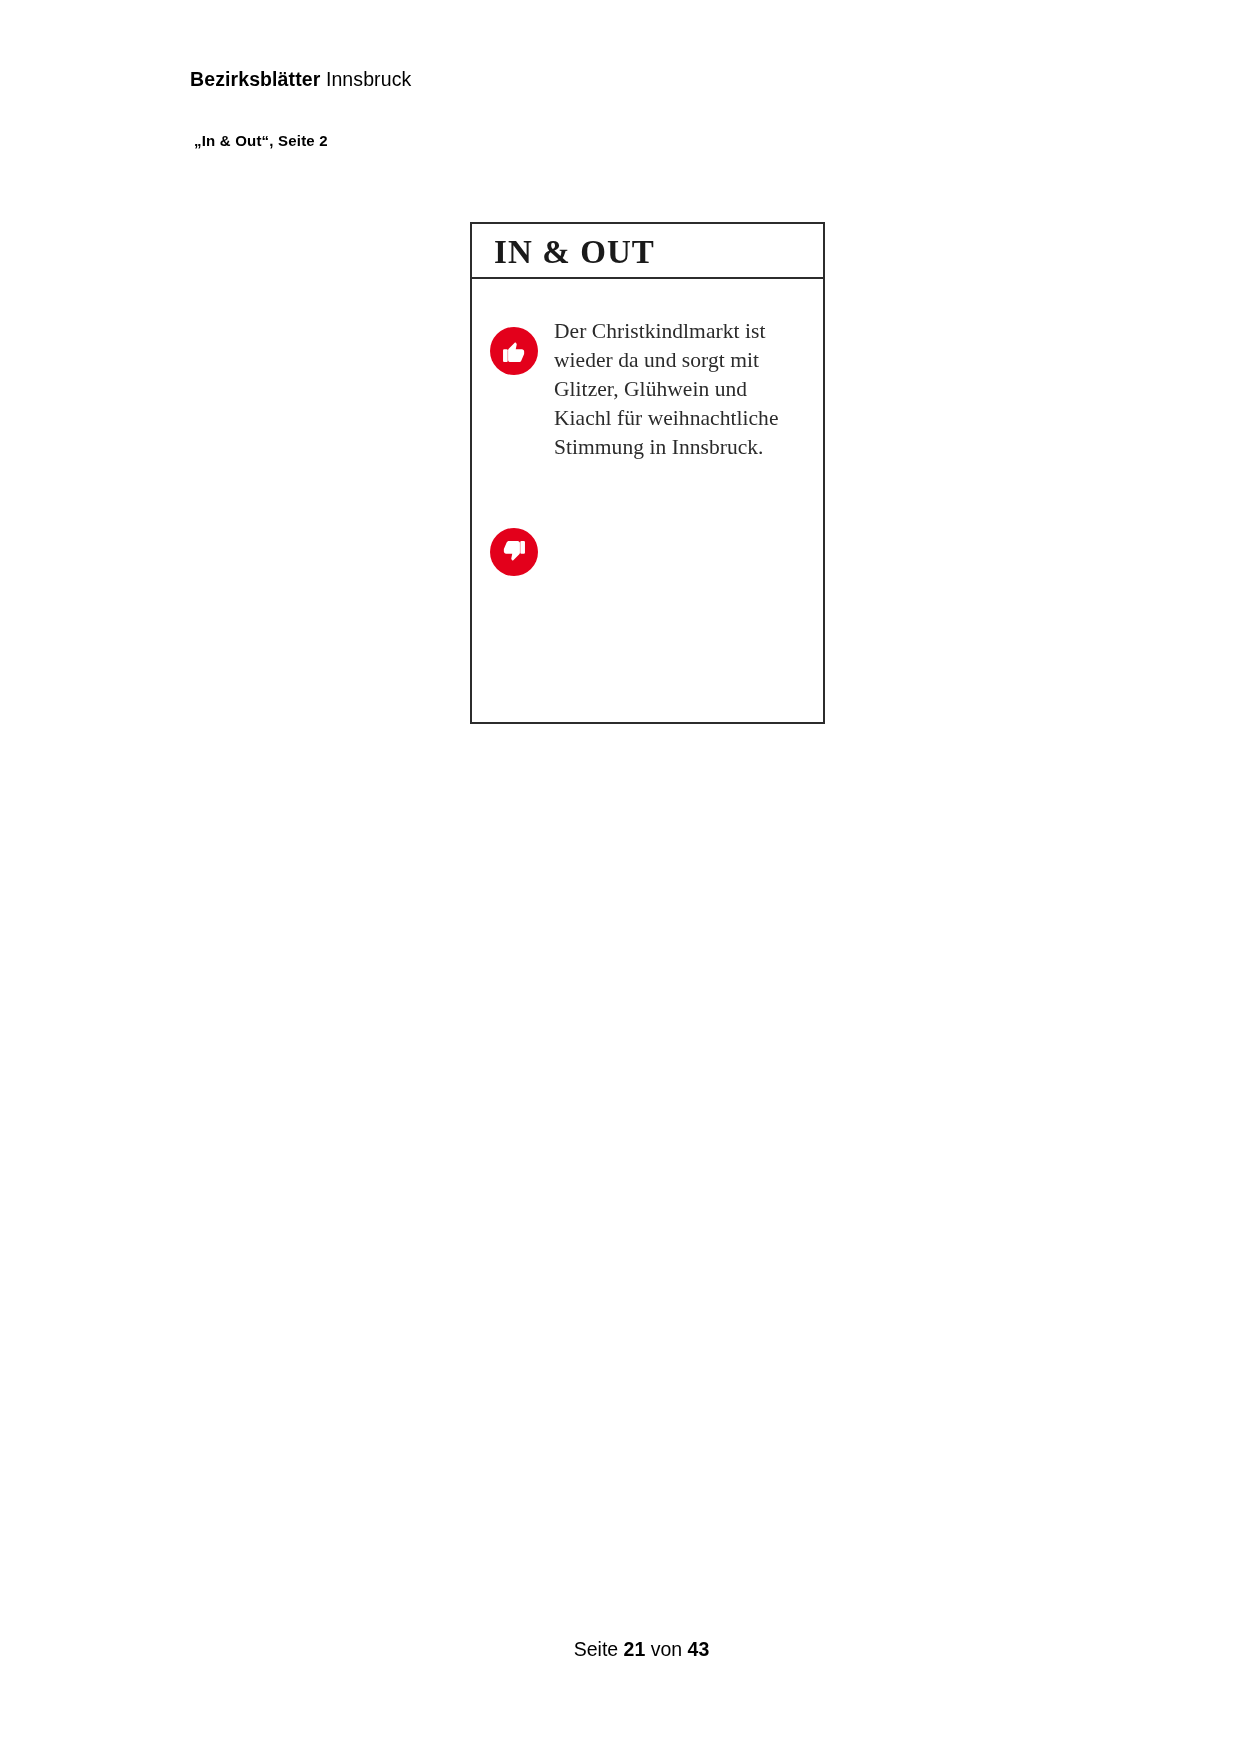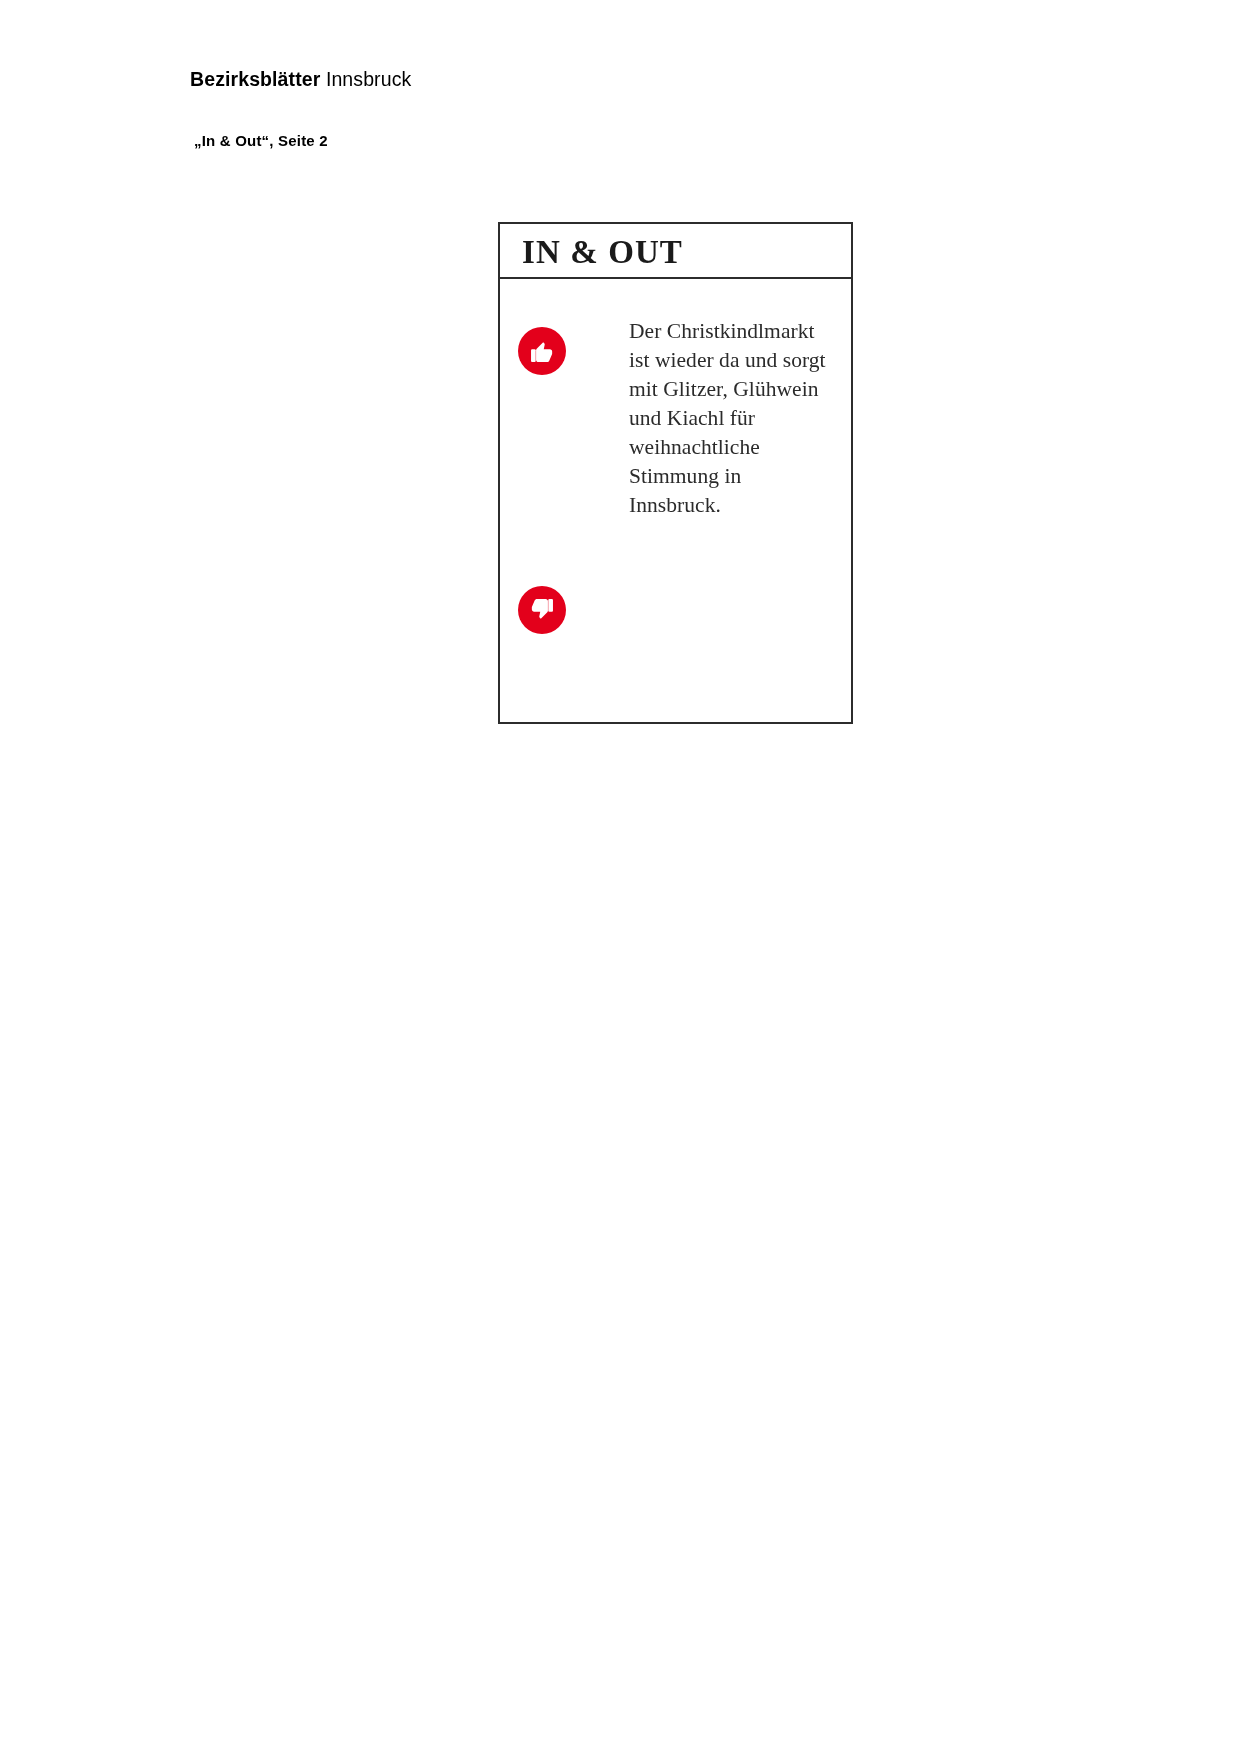--- a/index.html
+++ b/index.html
@@ -44,21 +44,21 @@
     top: 132px;
     font-size: 15px;
     font-weight: bold;
     letter-spacing: 0.2px;
     white-space: nowrap;
   }
 
   
   .clipping {
     position: absolute;
-    left: 456px;
+    left: 428px;
     top: 222px;
     width: 355px;
     height: 502px;
     border: 2px solid #2c2c2c;
     background: #ffffff;
     box-sizing: border-box;
     font-family: "Liberation Serif", serif;
   }
   .clipping-title {
     font-family: "Liberation Serif", serif;
@@ -72,21 +72,21 @@
     height: 2px;
     background: #2c2c2c;
     margin: 0 0 0 0;
   }
 
   .entry {
     display: flex;
     align-items: flex-start;
     padding: 0 16px 0 18px;
   }
-  .entry.first { margin-top: 38px; gap: 47px; }
+  .entry.first { margin-top: 38px; }
   .entry.second { margin-top: 56px; }
 
   .icon-badge {
     flex: 0 0 auto;
     width: 48px;
     height: 48px;
     border-radius: 50%;
     background: #e3001b;
     position: relative;
     margin-top: 10px;
@@ -148,14 +148,20 @@
     <div class="entry second">
       <div class="icon-badge">
         <svg width="28" height="28" viewBox="0 0 24 24" aria-hidden="true">
           <path fill="#ffffff" d="M14.8 2.5H7.7c-.9 0-1.7.55-2 1.38l-2.3 5.4a1.5 1.5 0 0 0-.1.56v1.76c0 1.05.86 1.9 1.9 1.9h5.3l-.8 3.85-.03.27c0 .39.16.75.42 1.01l.89.87 5.55-5.5c.35-.34.55-.81.55-1.31V4.39c0-1.05-.86-1.89-1.9-1.89h-.38z"></path>
           <rect fill="#ffffff" x="17.4" y="2.5" width="4" height="11.1" rx="0.9"></rect>
         </svg>
       </div>
     </div>
   </div>
 
+  <div class="doc-footer">
+    <span>Seite</span>
+    <span class="num">21</span>
+    <span>von</span>
+    <span class="num">43</span>
+  </div>
 
 </div>
 
 </body></html>

